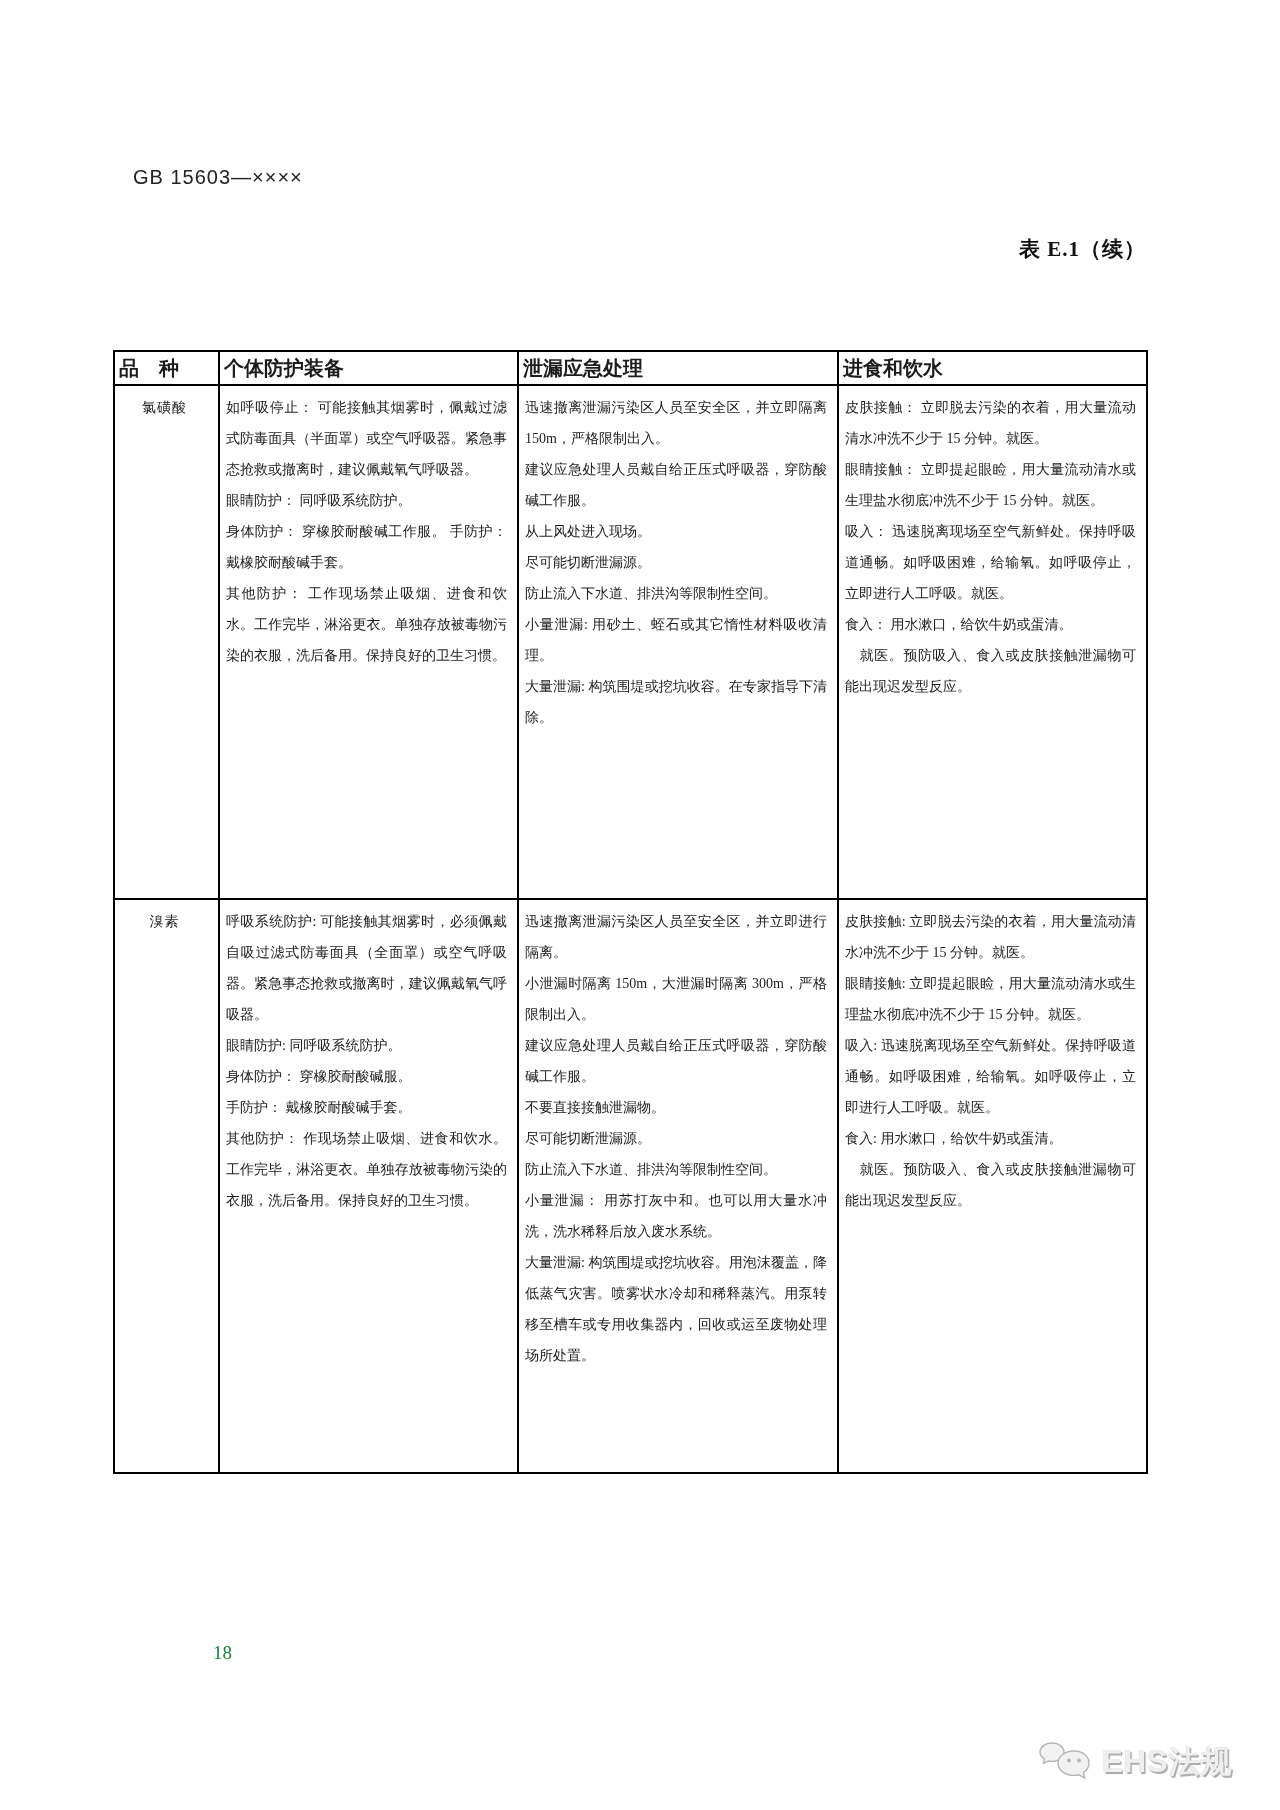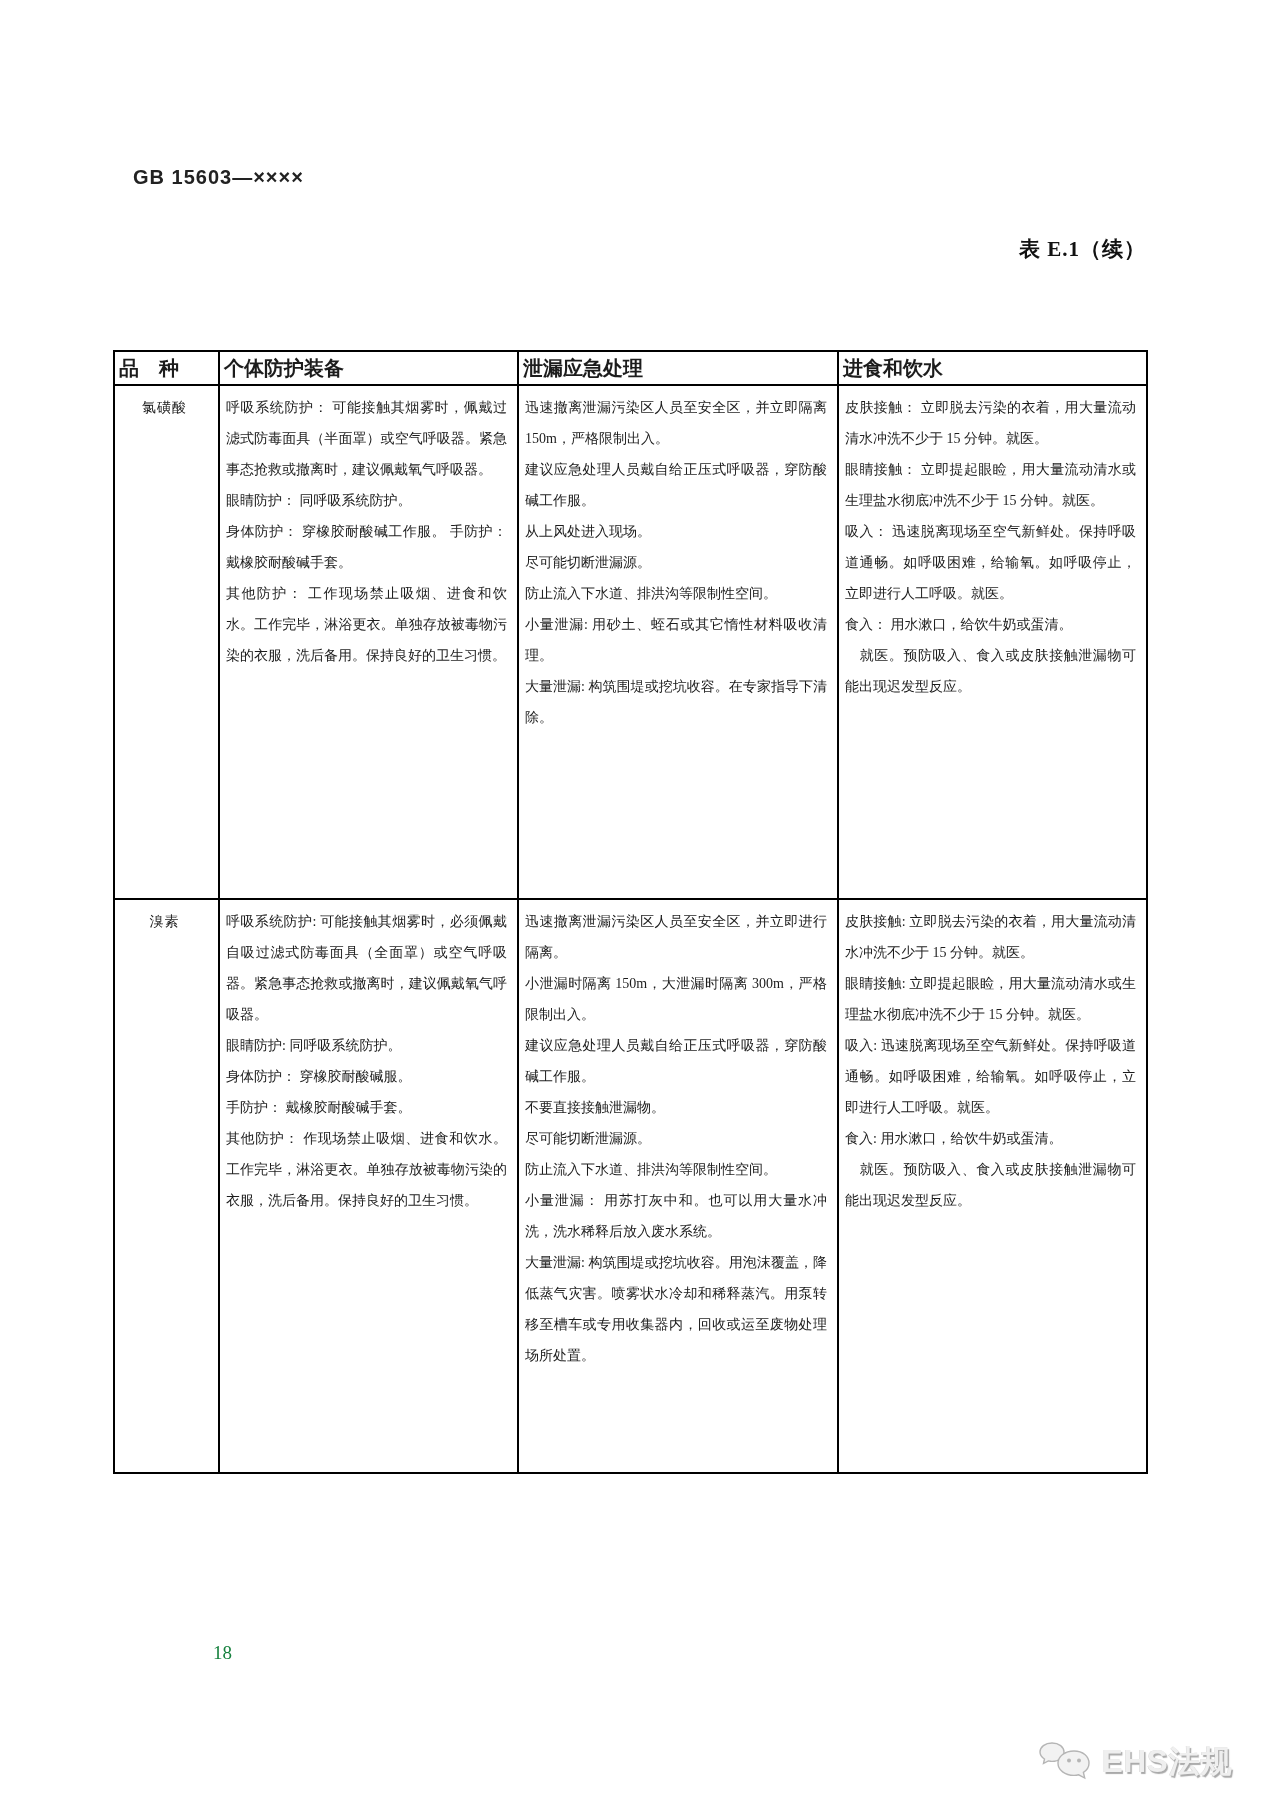--- a/index.html
+++ b/index.html
@@ -8,21 +8,21 @@
     width:1280px;height:1810px;
     margin:0 auto;
     background:#ffffff;
     font-family:"Liberation Serif","DejaVu Serif",serif;
     color:#1c1c1c;
     overflow:hidden;
   }
   .doc-number{
     position:absolute;left:133px;top:166px;
     font-family:"Liberation Sans","DejaVu Sans",sans-serif;
-    font-size:20px;letter-spacing:1px;color:#222;font-weight:bold;
+    font-size:20px;letter-spacing:1px;color:#222;
   }
   .table-title{
     position:absolute;left:113px;top:235px;width:1033px;
     text-align:right;font-size:21px;font-weight:bold;color:#111;
     letter-spacing:1px;
   }
   table.hazard{
     position:absolute;left:113px;top:350px;
     width:1033px;
     border-collapse:collapse;table-layout:fixed;
@@ -92,21 +92,21 @@
         <th>品　种</th>
         <th>个体防护装备</th>
         <th>泄漏应急处理</th>
         <th>进食和饮水</th>
       </tr>
     </thead>
     <tbody>
       <tr class="r0">
         <td class="name-cell">氯磺酸</td>
         <td>
-          <p>呼吸系统防护： 可能接触其烟雾时，佩戴过滤式防毒面具（半面罩）或空气呼吸器。紧急事态抢救或撤离时，建议佩戴氧气呼吸器。</p>
+          <p>如呼吸停止： 可能接触其烟雾时，佩戴过滤式防毒面具（半面罩）或空气呼吸器。紧急事态抢救或撤离时，建议佩戴氧气呼吸器。</p>
           <p>眼睛防护： 同呼吸系统防护。</p>
           <p>身体防护： 穿橡胶耐酸碱工作服。 手防护： 戴橡胶耐酸碱手套。</p>
           <p>其他防护： 工作现场禁止吸烟、进食和饮水。工作完毕，淋浴更衣。单独存放被毒物污染的衣服，洗后备用。保持良好的卫生习惯。</p>
         </td>
         <td>
           <p>迅速撤离泄漏污染区人员至安全区，并立即隔离 150m，严格限制出入。</p>
           <p>建议应急处理人员戴自给正压式呼吸器，穿防酸碱工作服。</p>
           <p>从上风处进入现场。</p>
           <p>尽可能切断泄漏源。</p>
           <p>防止流入下水道、排洪沟等限制性空间。</p>

